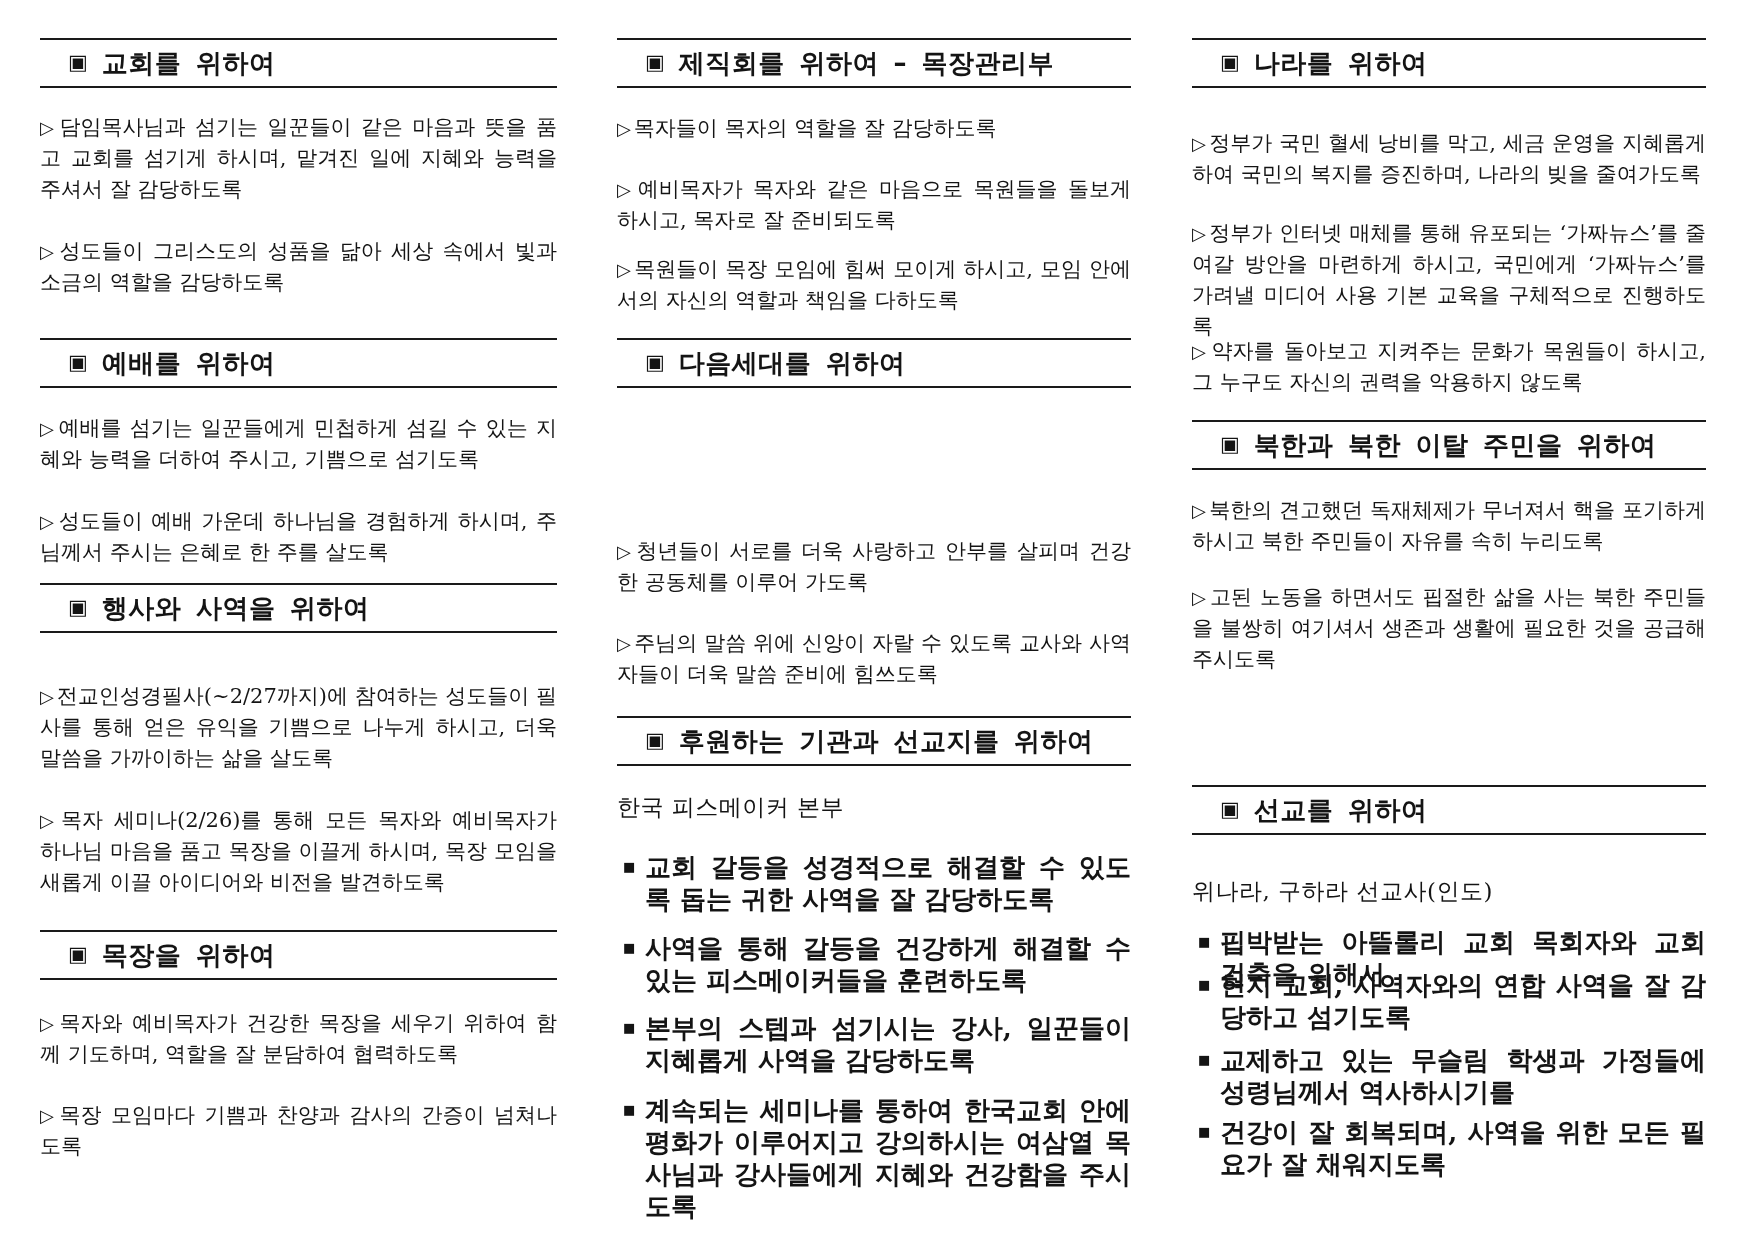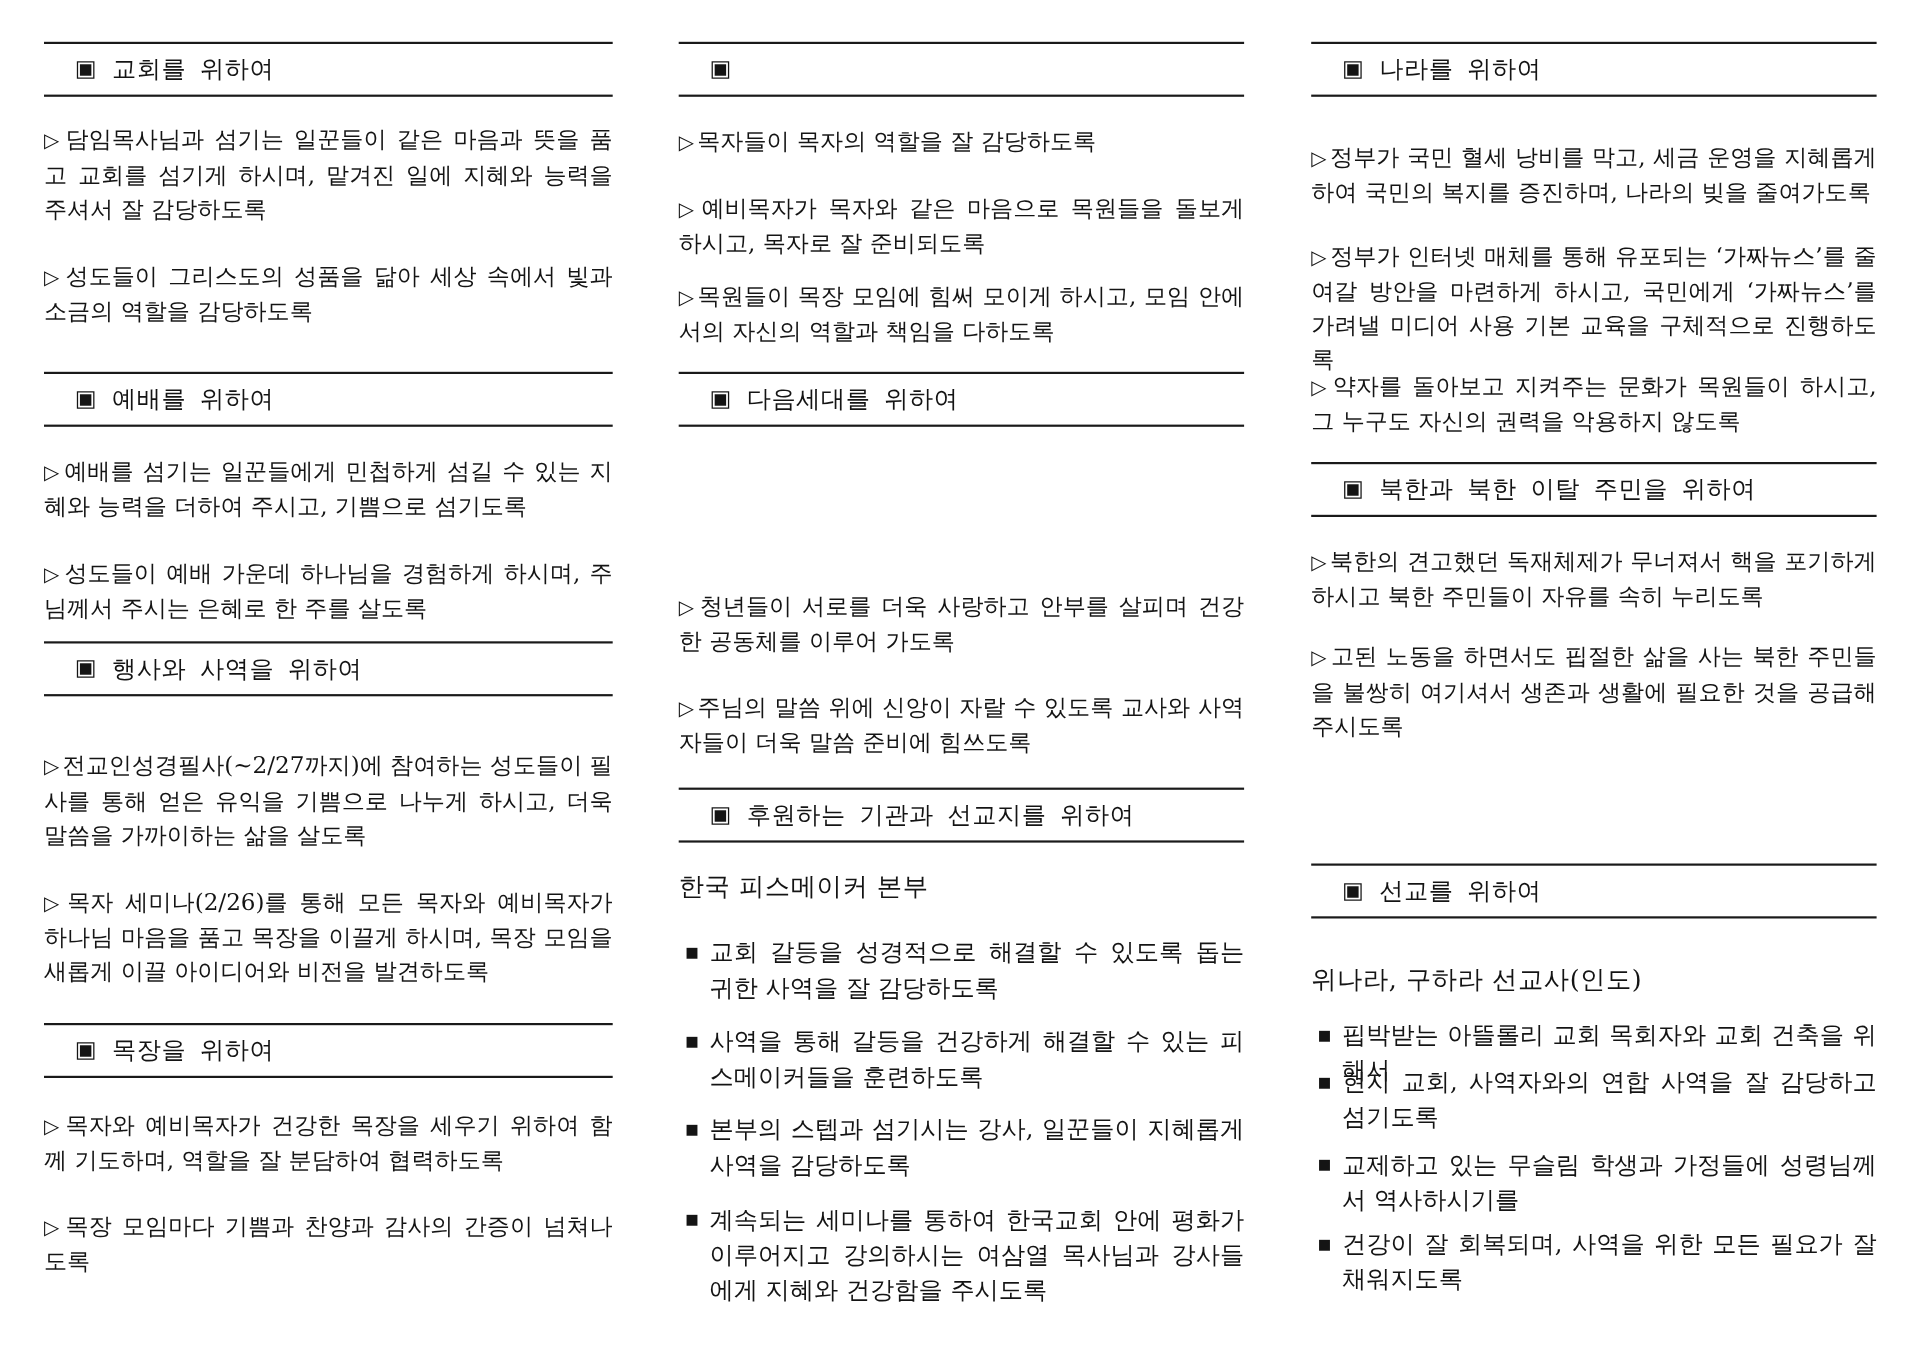--- a/index.html
+++ b/index.html
@@ -26,21 +26,21 @@
     padding-left: 28px; gap: 14px;
     background: #ffffff;
   }
   .hm {
     font-family: "DejaVu Sans", sans-serif;
     font-size: 21px; line-height: 1;
     transform: translateY(-1px);
   }
   .ht {
     font-family: "DejaVu Sans", sans-serif;
-    font-weight: 400; font-size: 22px;
+    font-weight: 700; font-size: 26px;
     letter-spacing: 0.5px; word-spacing: 5px;
     white-space: nowrap;
   }
 
   .para {
     position: absolute; left: 0; right: 0;
     font-size: 21px; line-height: 31px;
     text-align: justify;
   }
   .tm {
@@ -55,22 +55,23 @@
   }
 
   .bullet { position: absolute; left: 0; right: 0; display: flex; }
   .bm {
     flex: 0 0 28px; box-sizing: border-box; padding-left: 6px;
     font-family: "DejaVu Sans", sans-serif;
     font-size: 13px; line-height: 32px;
   }
   .btext {
     flex: 1;
-    font-size: 22px; line-height: 32px;
+    font-size: 26px; line-height: 32px;
     text-align: justify;
+    font-weight: bold;
   }
 </style>
 </head>
 <body>
 
 <div class="col" id="col1">
 
   <div class="shead" style="top:38px">
     <span class="hm">▣</span>
     <span class="ht">교회를 위하여</span>
@@ -114,20 +115,21 @@
   <div class="para" style="top:1100px">
     <span class="tm">▷</span><span>목장 모임마다 기쁨과 찬양과 감사의 간증이 넘쳐나도록</span>
   </div>
 
 </div>
 
 <div class="col" id="col2">
 
   <div class="shead" style="top:38px">
     <span class="hm">▣</span>
+    <span class="ht">제직회를 위하여 – 목장관리부</span>
   </div>
   <div class="para" style="top:113px">
     <span class="tm">▷</span><span>목자들이 목자의 역할을 잘 감당하도록</span>
   </div>
   <div class="para" style="top:174px">
     <span class="tm">▷</span><span>예비목자가 목자와 같은 마음으로 목원들을 돌보게 하시고, 목자로 잘 준비되도록</span>
   </div>
   <div class="para" style="top:254px">
     <span class="tm">▷</span><span>목원들이 목장 모임에 힘써 모이게 하시고, 모임 안에서의 자신의 역할과 책임을 다하도록</span>
   </div>

